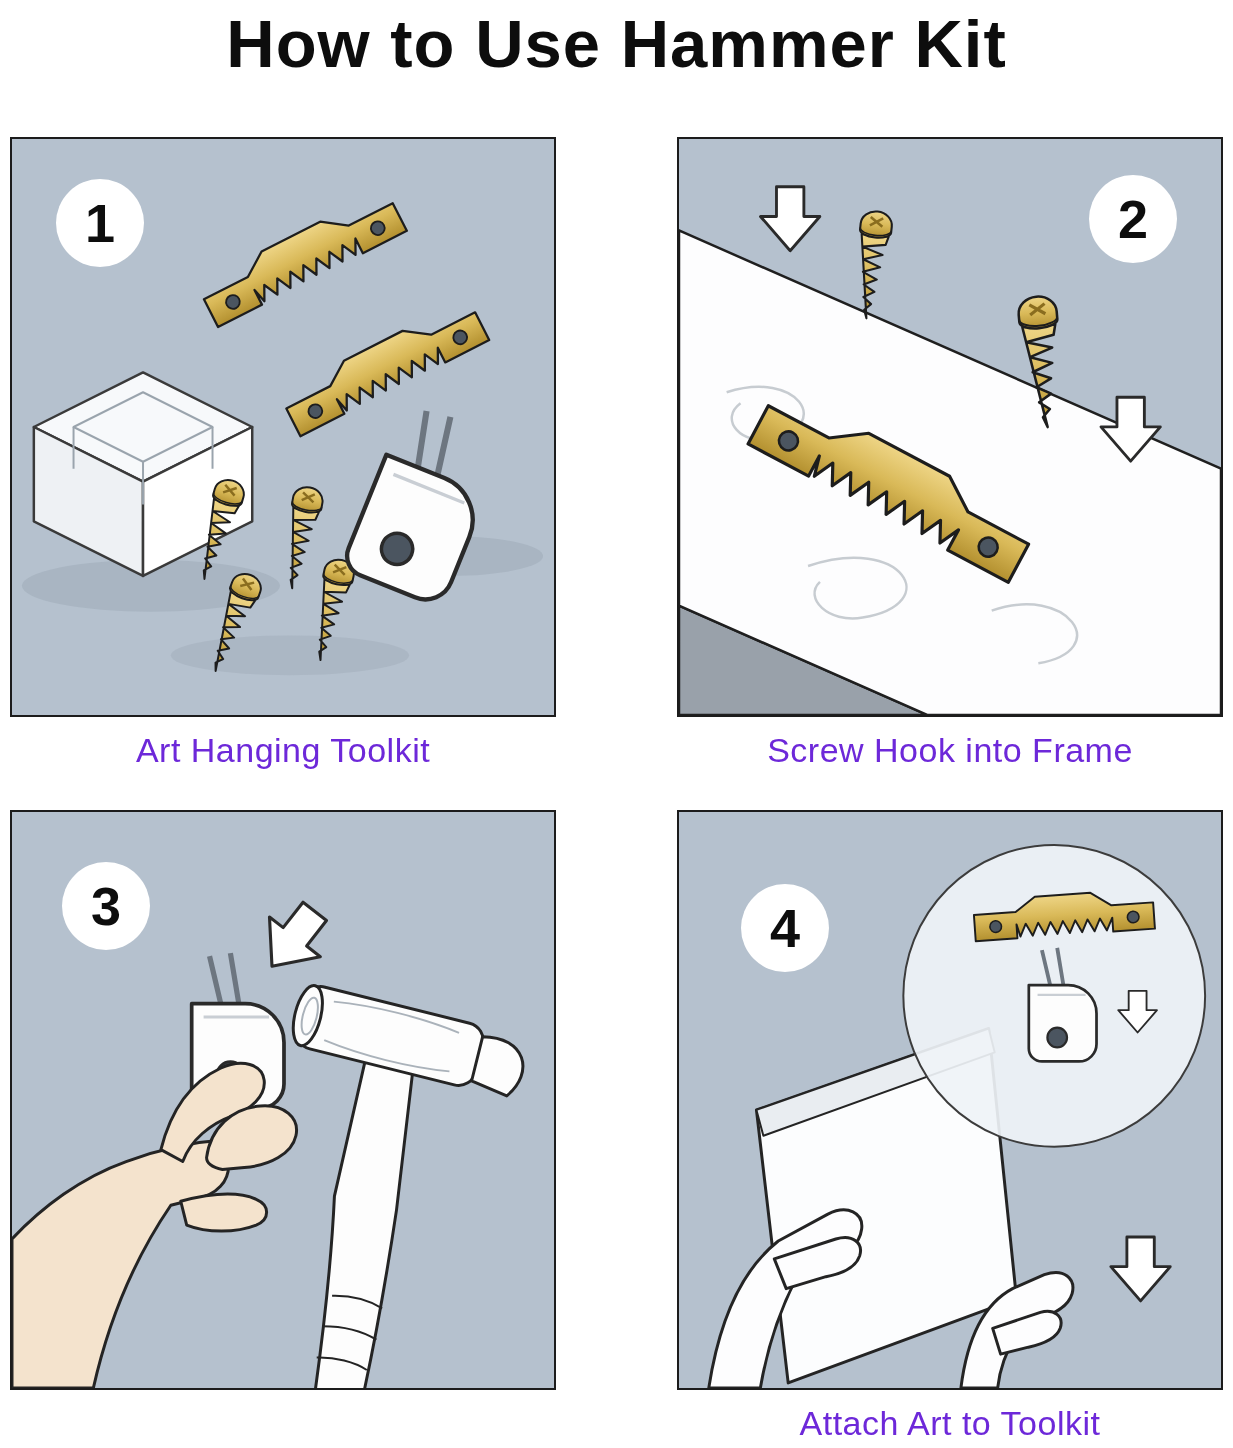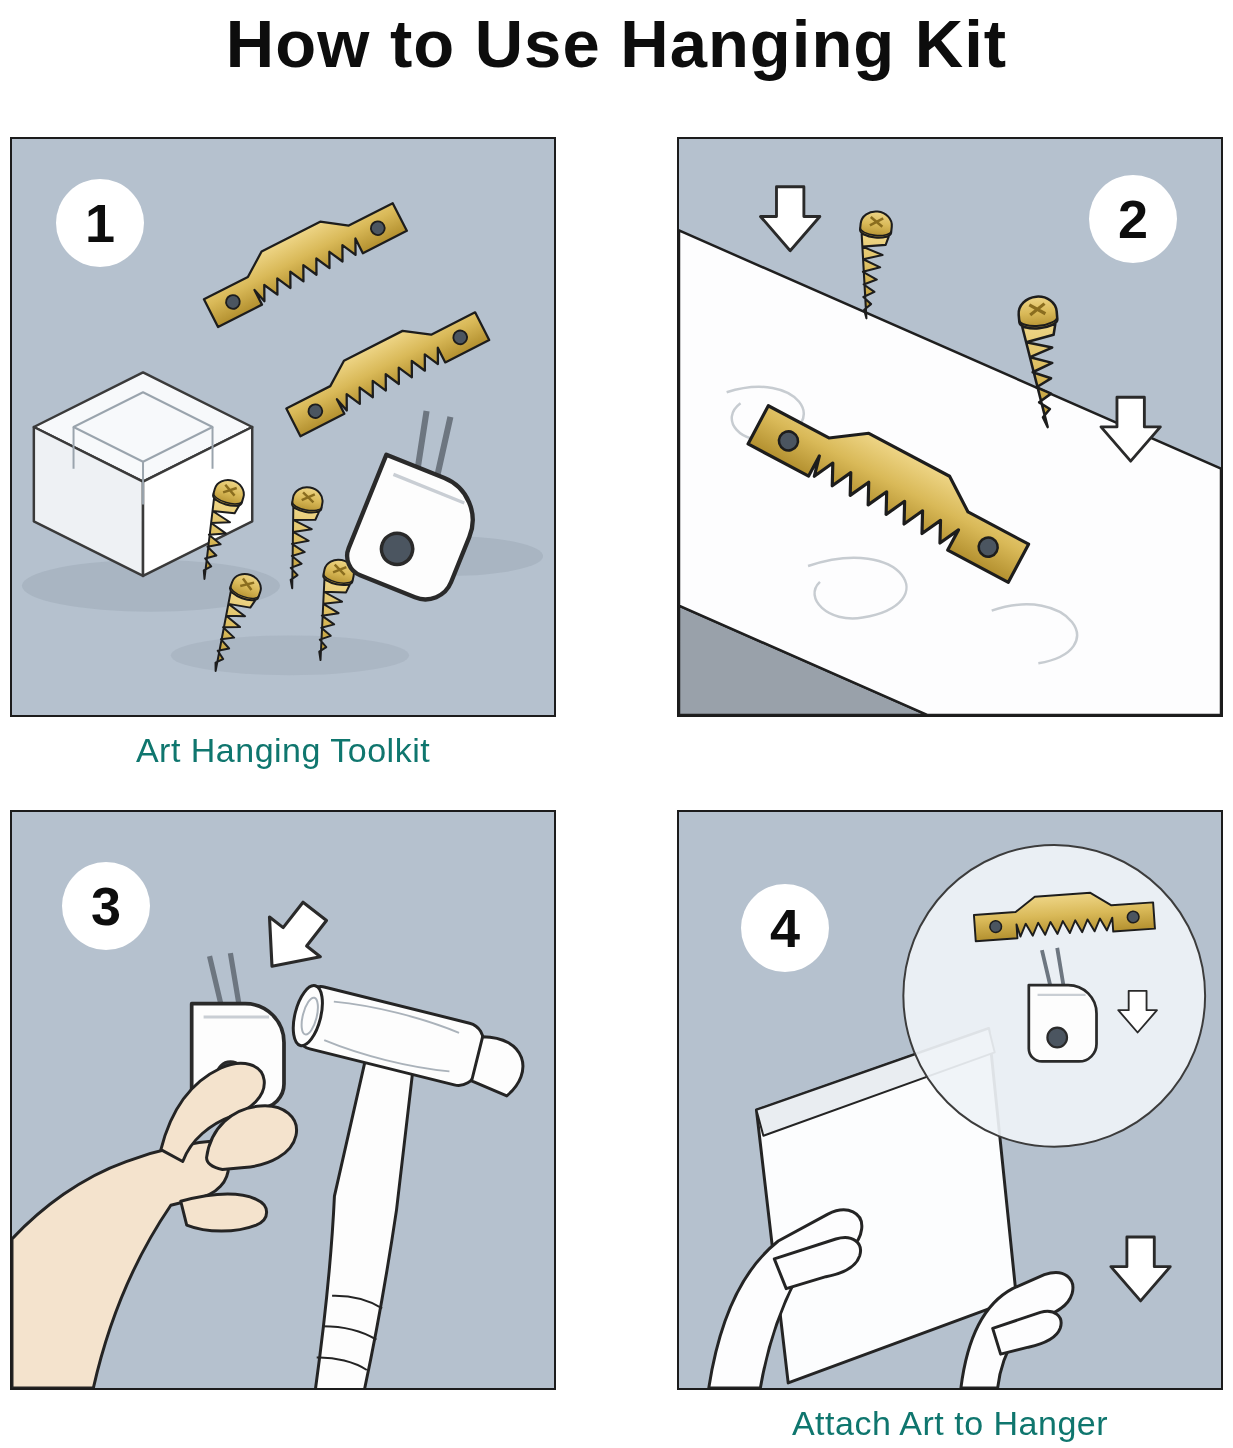--- a/index.html
+++ b/index.html
@@ -28,29 +28,29 @@
     position: absolute; width: 88px; height: 88px; border-radius: 50%;
     background: #ffffff; display: flex; align-items: center; justify-content: center;
     font-size: 54px; font-weight: 700; color: #0d0d0d;
   }
   .badge-1 { left: 44px; top: 40px; }
   .badge-2 { right: 44px; top: 36px; }
   .badge-3 { left: 50px; top: 50px; }
   .badge-4 { left: 62px; top: 72px; }
   .caption {
     text-align: center; font-size: 34px; letter-spacing: 0.5px;
-    color: #0f766e; margin-top: 14px; font-weight: 400;
+    color: #6d28d9; margin-top: 14px; font-weight: 400;
   }
 </style>
 </head>
 <body>
 
 <div class="page">
 
-  <h1 class="title">How to Use Hanging  Kit</h1>
+  <h1 class="title">How to Use Hammer  Kit</h1>
 
   <svg width="0" height="0" style="position:absolute" aria-hidden="true">
     <defs>
       <linearGradient id="gold" x1="0" y1="0" x2="0" y2="1">
         <stop offset="0" stop-color="#eed586"></stop>
         <stop offset="0.5" stop-color="#d9b958"></stop>
         <stop offset="1" stop-color="#b3902f"></stop>
       </linearGradient>
       <g id="hanger">
         <path d="M0,20 L54,20 L80,2 L152,2 L178,20 L232,20 L232,54 L178,54 L178,36 L170,52 L162,36 L154,52 L146,36 L138,52 L130,36 L122,52 L114,36 L106,52 L98,36 L90,52 L82,36 L74,52 L66,36 L58,52 L54,36 L54,54 L0,54 Z" fill="url(#gold)" stroke="#1d1d1d" stroke-width="2.5" stroke-linejoin="round"></path>
@@ -122,20 +122,21 @@
           <use href="#hanger" transform="translate(102,246) rotate(28) scale(1.28)"></use>
 
           <use href="#screw" transform="translate(200,74) rotate(6) scale(1.05)"></use>
           <use href="#screw" transform="translate(360,160) rotate(-5) scale(1.28)"></use>
 
           <use href="#arrow-down" transform="translate(112,48) scale(1.15)"></use>
           <use href="#arrow-down" transform="translate(455,260) scale(1.15)"></use>
         </svg>
         <div class="badge badge-2">2</div>
       </div>
+      <div class="caption">Screw Hook into Frame</div>
     </div>
 
     <div class="cell">
       <div class="panel-box">
         <svg class="illus" viewBox="0 0 546 580">
 
           <use href="#arrow-down" transform="translate(305,100) rotate(38) scale(1.25)"></use>
 
           <g transform="translate(298,172) rotate(14)">
             <path d="M75,60 L124,60 L142,200 C148,262 153,322 155,402 L108,410 C100,332 90,262 78,202 Z" fill="#fdfdfd" stroke="#242424" stroke-width="3" stroke-linejoin="round"></path>
@@ -181,17 +182,17 @@
 
           <circle cx="378" cy="185" r="152" fill="#eff3f7" fill-opacity="0.92" stroke="#3c3c3c" stroke-width="2"></circle>
           <use href="#hanger" transform="translate(296,88) rotate(-4) scale(0.78)"></use>
           <use href="#hook" transform="translate(348,172) scale(1.1)"></use>
           <use href="#arrow-down" transform="translate(462,180) scale(0.75)"></use>
 
           <use href="#arrow-down" transform="translate(465,428) scale(1.15)"></use>
         </svg>
         <div class="badge badge-4">4</div>
       </div>
-      <div class="caption">Attach Art to Hanger</div>
+      <div class="caption">Attach Art to Toolkit</div>
     </div>
 
   </div>
 </div>
 
 </body></html>

